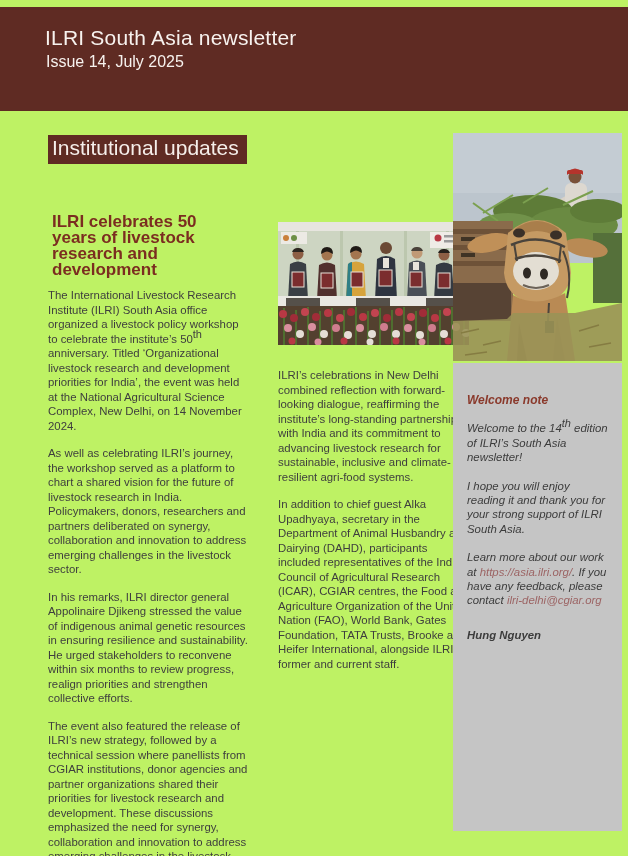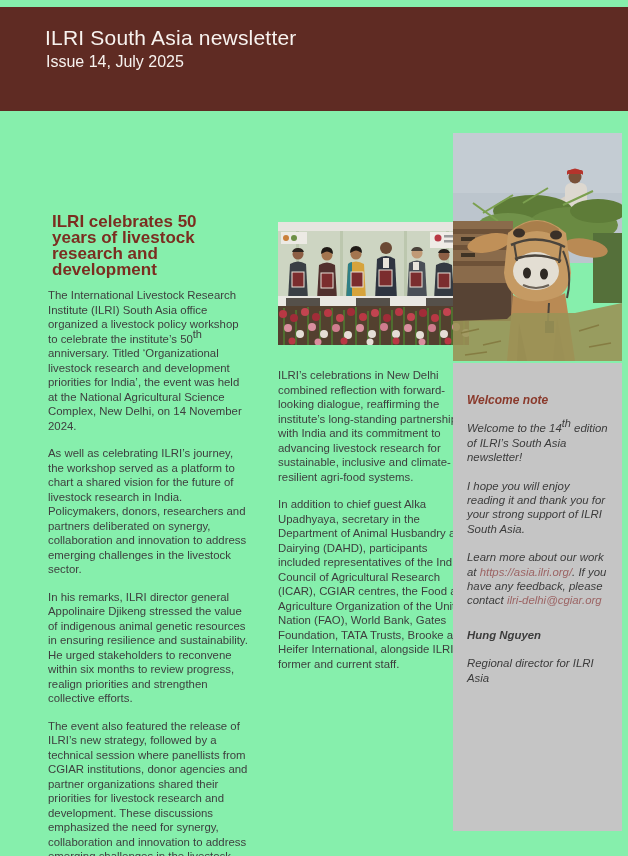--- a/index.html
+++ b/index.html
@@ -1,21 +1,21 @@
 <!DOCTYPE html>
 <html><head>
 <meta charset="utf-8">
 <style>
   html,body{margin:0;padding:0;}
   body{
     width:628px;height:856px;background:#ffffff;position:relative;
     font-family:"Liberation Sans", sans-serif;overflow:hidden;
     -webkit-font-smoothing:antialiased;
   }
-  .page{position:absolute;inset:0;width:628px;height:856px;background:#86efac;}
+  .page{position:absolute;inset:0;width:628px;height:856px;background:#bef264;}
 
   
   .header{
     position:absolute;left:0;top:7px;width:628px;height:104px;
     background:#5f2b23;color:#f7f2ee;
   }
   .header .title{
     position:absolute;left:45px;top:19px;font-size:21px;letter-spacing:.2px;
   }
   .header .subtitle{
@@ -64,20 +64,21 @@
 </head>
 <body>
 
 <div class="page">
 
   <div class="header">
     <div class="title">ILRI South Asia newsletter</div>
     <div class="subtitle">Issue 14, July 2025</div>
   </div>
 
+  <div class="section-band">Institutional updates</div>
 
   <div class="col col-1">
     <h3 class="headline">ILRI celebrates 50 years of livestock research and development</h3>
     <p><span>The International Livestock Research Institute (ILRI) South Asia office organized a livestock policy workshop to celebrate the institute’s 50</span><sup class="sp">th</sup><span> anniversary. Titled ‘Organizational livestock research and development priorities for India’, the event was held at the National Agricultural Science Complex, New Delhi, on 14 November 2024.</span></p>
     <p>As well as celebrating ILRI’s journey, the workshop served as a platform to chart a shared vision for the future of livestock research in India. Policymakers, donors, researchers and partners deliberated on synergy, collaboration and innovation to address emerging challenges in the livestock sector.</p>
     <p>In his remarks, ILRI director general Appolinaire Djikeng stressed the value of indigenous animal genetic resources in ensuring resilience and sustainability. He urged stakeholders to reconvene within six months to review progress, realign priorities and strengthen collective efforts.</p>
     <p>The event also featured the release of ILRI’s new strategy, followed by a technical session where panellists from CGIAR institutions, donor agencies and partner organizations shared their priorities for livestock research and development. These discussions emphasized the need for synergy, collaboration and innovation to address emerging challenges in the livestock sector.</p>
   </div>
 
   <div class="col col-2">
@@ -280,18 +281,17 @@
       </g>
     </svg>
 
     <div class="welcome-panel">
       <p class="welcome-heading">Welcome note</p>
       <p><span>Welcome to the 14</span><sup class="sp">th</sup><span> edition of ILRI’s South Asia newsletter!</span></p>
       <p>I hope you will enjoy reading it and thank you for your strong support of ILRI South Asia.</p>
       <p><span>Learn more about our work at </span><a href="#">https://asia.ilri.org/</a><span>. If you have any feedback, please contact </span><a href="#">ilri-delhi@cgiar.org</a></p>
       <div class="signature">
         <p class="sig-name">Hung Nguyen</p>
-        <p class="sig-title">Regional director for ILRI Asia</p>
       </div>
     </div>
   </div>
 
 </div>
 
 </body></html>

